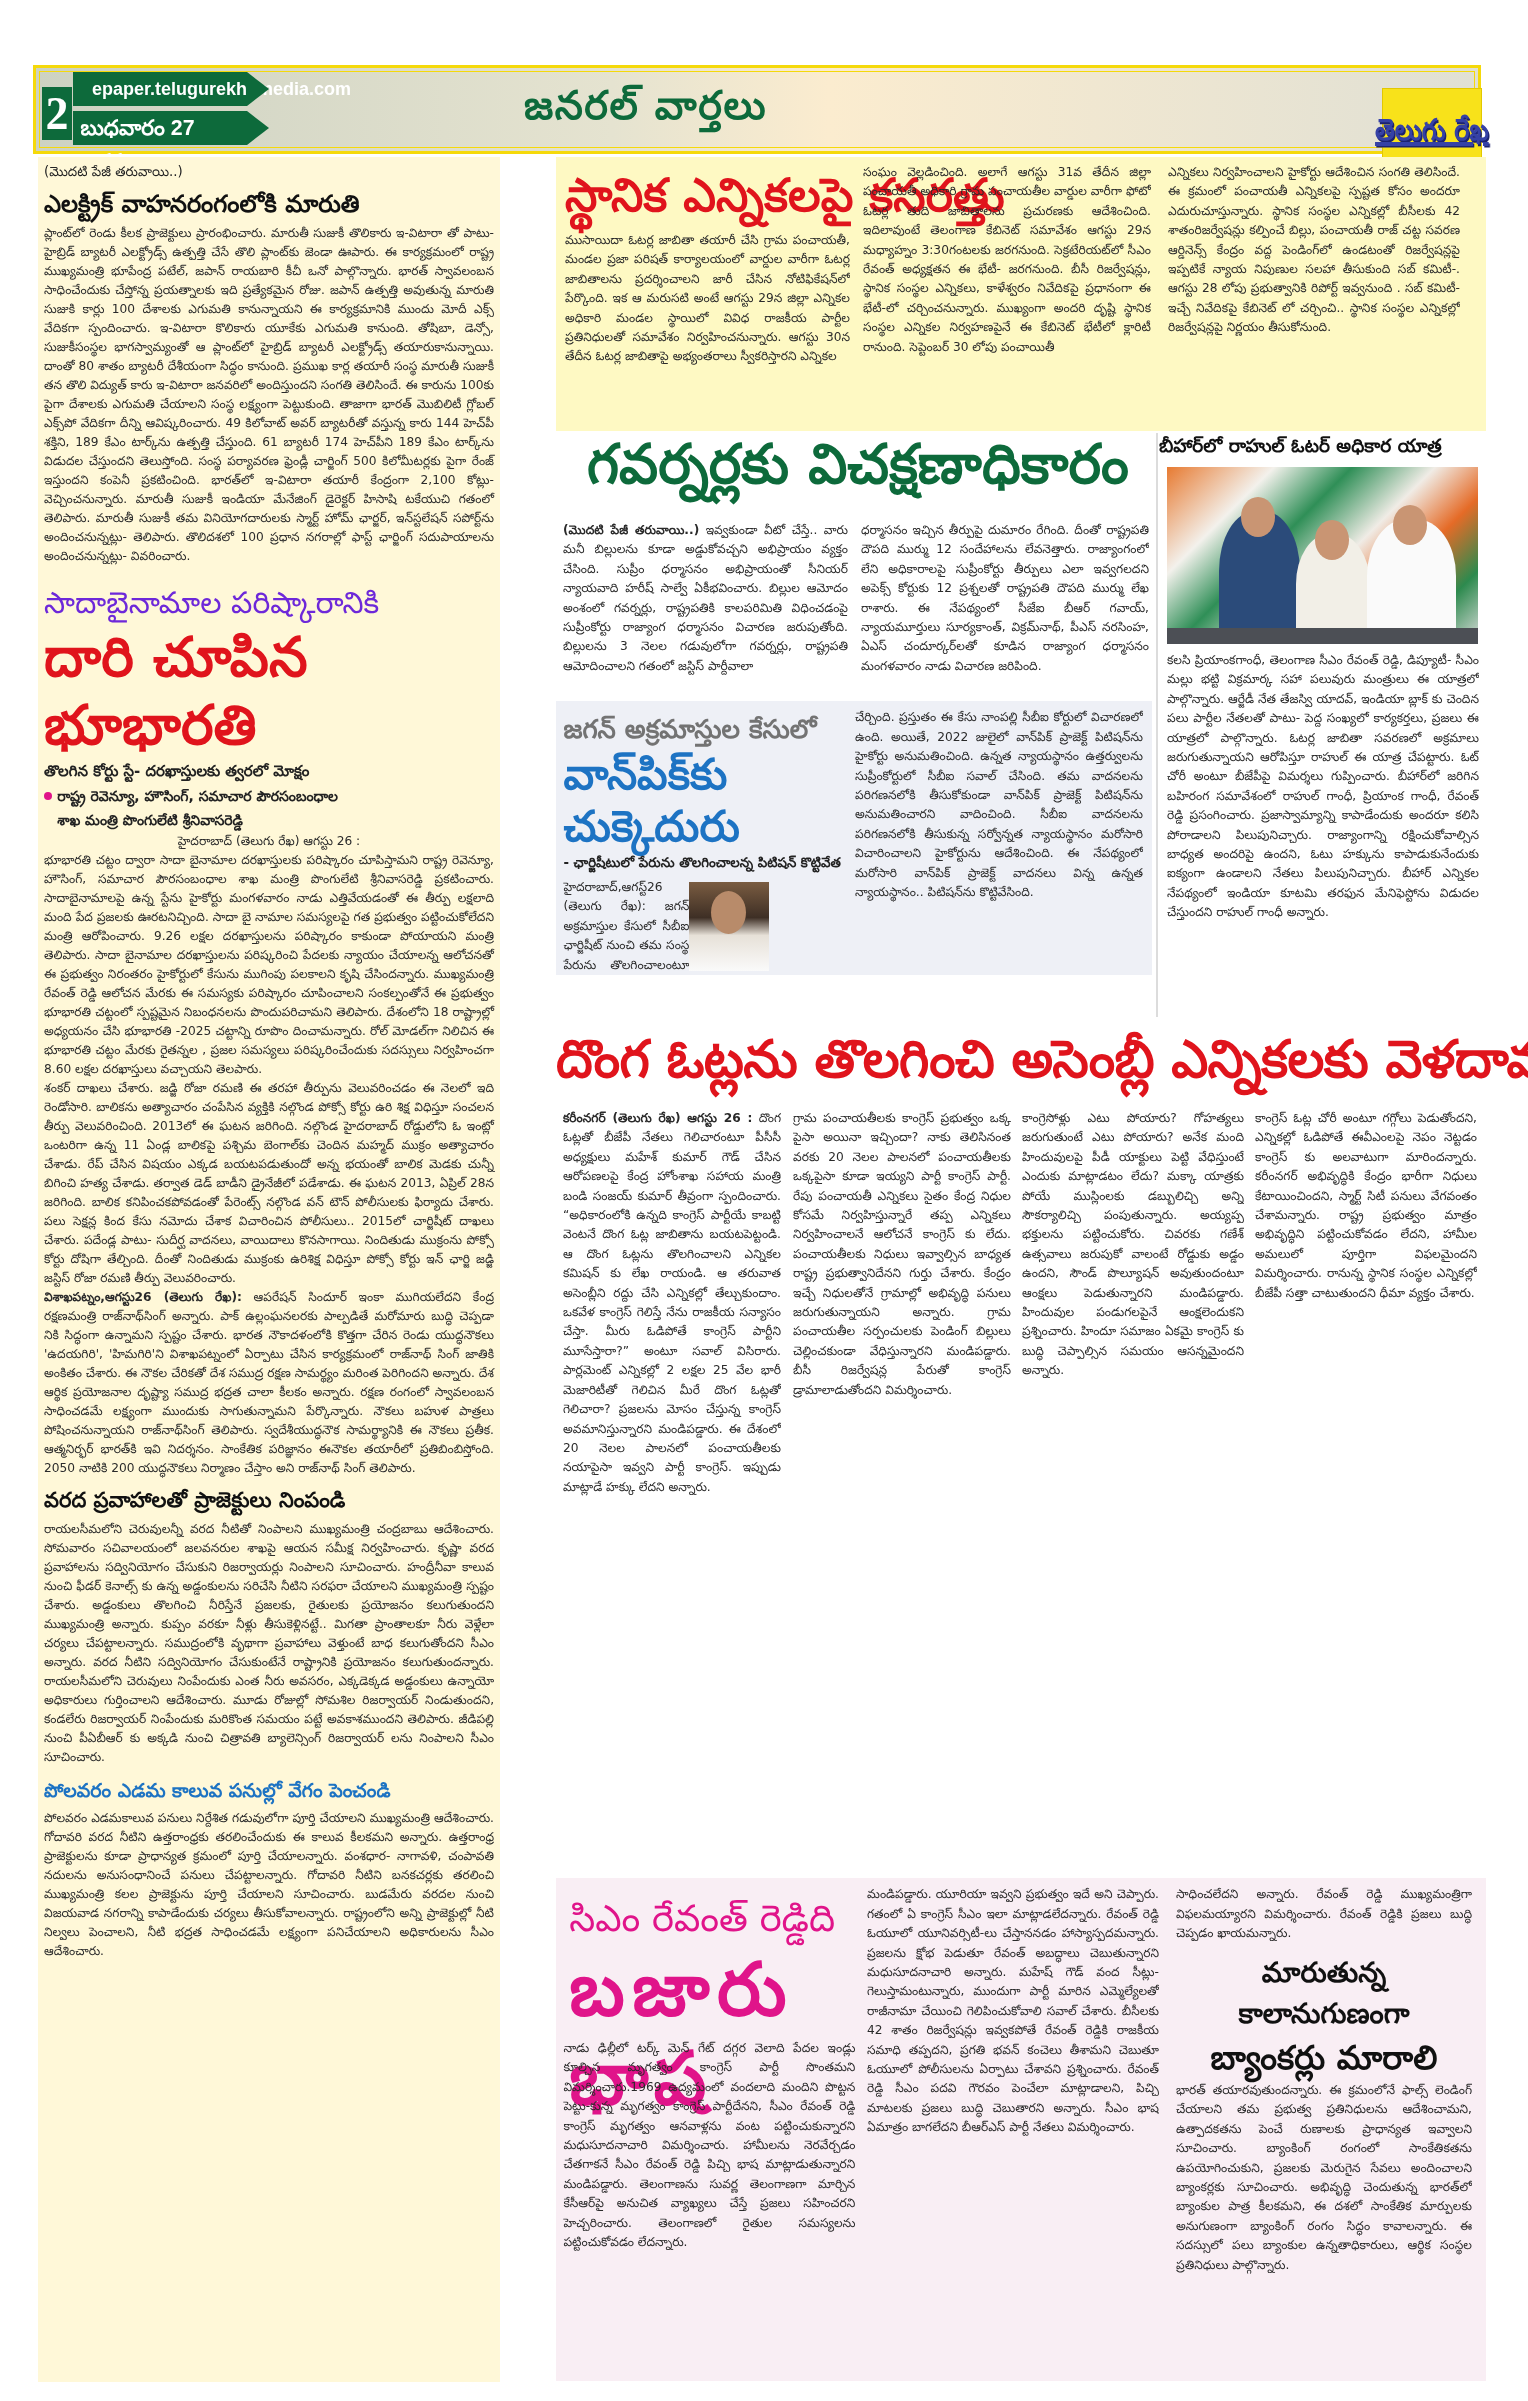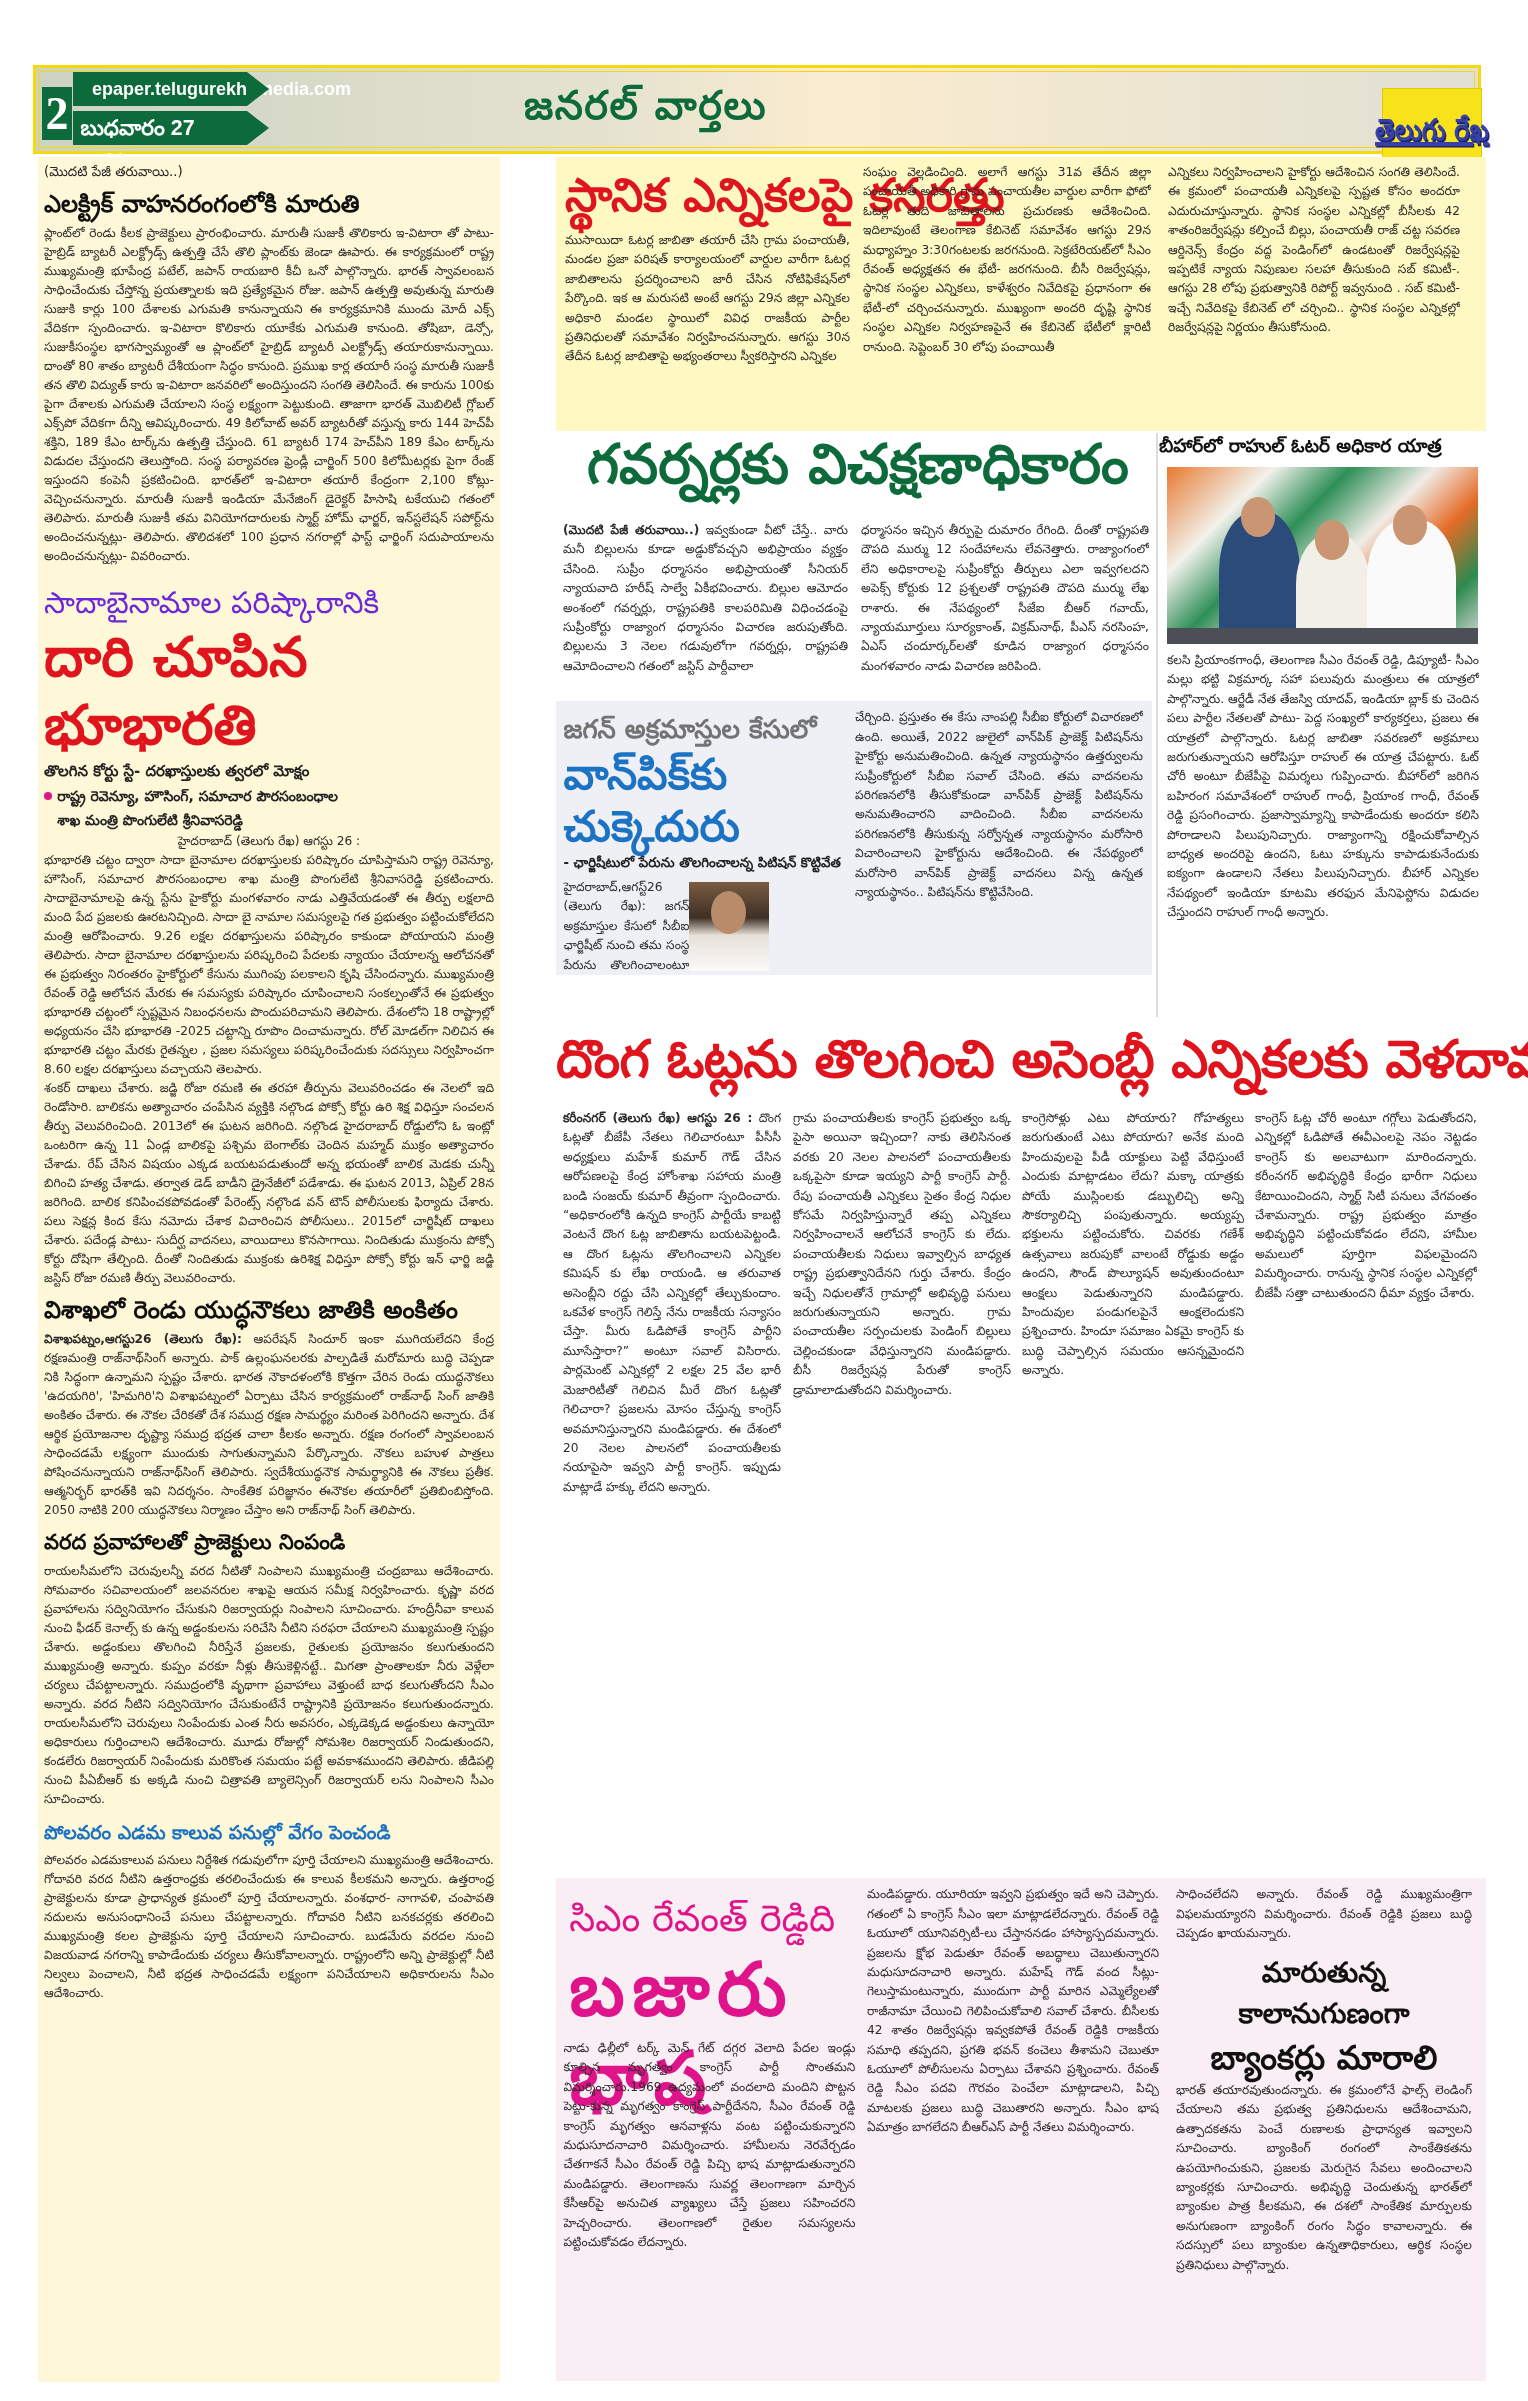--- a/index.html
+++ b/index.html
@@ -98,21 +98,20 @@
     <div class="bullet-line"><span class="dot"></span><span>రాష్ట్ర రెవెన్యూ, హౌసింగ్, సమాచార పౌరసంబంధాల</span></div>
     <div class="bullet-line">శాఖ మంత్రి పొంగులేటి శ్రీనివాసరెడ్డి</div>
     <p class="tel"><span class="centered" style="display:block;">హైదరాబాద్ (తెలుగు రేఖ) ఆగస్టు 26 :</span><span>భూభారతి చట్టం ద్వారా సాదా బైనామాల దరఖాస్తులకు పరిష్కారం చూపిస్తామని రాష్ట్ర రెవెన్యూ, హౌసింగ్, సమాచార పౌరసంబంధాల శాఖ మంత్రి పొంగులేటి శ్రీనివాసరెడ్డి ప్రకటించారు. సాదాబైనామాలపై ఉన్న స్టేను హైకోర్టు మంగళవారం నాడు ఎత్తివేయడంతో ఈ తీర్పు లక్షలాది మంది పేద ప్రజలకు ఊరటనిచ్చింది. సాదా బై నామాల సమస్యలపై గత ప్రభుత్వం పట్టించుకోలేదని మంత్రి ఆరోపించారు. 9.26 లక్షల దరఖాస్తులను పరిష్కారం కాకుండా పోయాయని మంత్రి తెలిపారు. సాదా బైనామాల దరఖాస్తులను పరిష్కరించి పేదలకు న్యాయం చేయాలన్న ఆలోచనతో ఈ ప్రభుత్వం నిరంతరం హైకోర్టులో కేసును ముగింపు పలకాలని కృషి చేసిందన్నారు. ముఖ్యమంత్రి రేవంత్ రెడ్డి ఆలోచన మేరకు ఈ సమస్యకు పరిష్కారం చూపించాలని సంకల్పంతోనే ఈ ప్రభుత్వం భూభారతి చట్టంలో స్పష్టమైన నిబంధనలను పొందుపరిచామని తెలిపారు. దేశంలోని 18 రాష్ట్రాల్లో అధ్యయనం చేసి భూభారతి -2025 చట్టాన్ని రూపొం దించామన్నారు. రోల్ మోడల్‌గా నిలిచిన ఈ భూభారతి చట్టం మేరకు రైతన్నల , ప్రజల సమస్యలు పరిష్కరించేందుకు సదస్సులు నిర్వహించగా 8.60 లక్షల దరఖాస్తులు వచ్చాయని తెలపారు.</span></p>
   </article>
 
   <article>
     <p class="tel">శంకర్ దాఖలు చేశారు. జడ్జి రోజా రమణి ఈ తరహా తీర్పును వెలువరించడం ఈ నెలలో ఇది రెండోసారి. బాలికను అత్యాచారం చంపేసిన వ్యక్తికి నల్గొండ పోక్సో కోర్టు ఉరి శిక్ష విధిస్తూ సంచలన తీర్పు వెలువరించింది. 2013లో ఈ ఘటన జరిగింది. నల్గొండ హైదరాబాద్ రోడ్డులోని ఓ ఇంట్లో ఒంటరిగా ఉన్న 11 ఏండ్ల బాలికపై పశ్చిమ బెంగాల్‌కు చెందిన మహ్మద్ ముక్రం అత్యాచారం చేశాడు. రేప్ చేసిన విషయం ఎక్కడ బయటపడుతుందో అన్న భయంతో బాలిక మెడకు చున్నీ బిగించి హత్య చేశాడు. తర్వాత డెడ్ బాడీని డ్రైనేజీలో పడేశాడు. ఈ ఘటన 2013, ఏప్రిల్ 28న జరిగింది. బాలిక కనిపించకపోవడంతో పేరెంట్స్ నల్గొండ వన్ టౌన్ పోలీసులకు ఫిర్యాదు చేశారు. పలు సెక్షన్ల కింద కేసు నమోదు చేశాక విచారించిన పోలీసులు.. 2015లో చార్జిషీట్ దాఖలు చేశారు. పదేండ్ల పాటు- సుదీర్ఘ వాదనలు, వాయిదాలు కొనసాగాయి. నిందితుడు ముక్రంను పోక్సో కోర్టు దోషిగా తేల్చింది. దీంతో నిందితుడు ముక్రంకు ఉరిశిక్ష విధిస్తూ పోక్సో కోర్టు ఇన్ ఛార్జి జడ్జి జస్టిస్ రోజా రమణి తీర్పు వెలువరించారు.</p>
   </article>
 
   <article>
-    <h2 class="h-black">విశాఖలో రెండు యుద్ధనౌకలు జాతికి అంకితం</h2>
     <p class="tel"><span class="dateline">విశాఖపట్నం,ఆగస్టు26 (తెలుగు రేఖ):</span> <span>ఆపరేషన్ సిందూర్ ఇంకా ముగియలేదని కేంద్ర రక్షణమంత్రి రాజ్‌నాథ్‌సింగ్ అన్నారు. పాక్ ఉల్లంఘనలరకు పాల్పడితే మరోమారు బుద్ధి చెప్పడా నికి సిద్ధంగా ఉన్నామని స్పష్టం చేశారు. భారత నౌకాదళంలోకి కొత్తగా చేరిన రెండు యుద్ధనౌకలు 'ఉదయగిరి', 'హిమగిరి'ని విశాఖపట్నంలో ఏర్పాటు చేసిన కార్యక్రమంలో రాజ్‌నాథ్ సింగ్ జాతికి అంకితం చేశారు. ఈ నౌకల చేరికతో దేశ సముద్ర రక్షణ సామర్థ్యం మరింత పెరిగిందని అన్నారు. దేశ ఆర్థిక ప్రయోజనాల దృష్ట్యా సముద్ర భద్రత చాలా కీలకం అన్నారు. రక్షణ రంగంలో స్వావలంబన సాధించడమే లక్ష్యంగా ముందుకు సాగుతున్నామని పేర్కొన్నారు. నౌకలు బహుళ పాత్రలు పోషించనున్నాయని రాజ్‌నాథ్‌సింగ్ తెలిపారు. స్వదేశీయుద్ధనౌక సామర్థ్యానికి ఈ నౌకలు ప్రతీక. ఆత్మనిర్భర్ భారత్‌కి ఇవి నిదర్శనం. సాంకేతిక పరిజ్ఞానం ఈనౌకల తయారీలో ప్రతిబింబిస్తోంది. 2050 నాటికి 200 యుద్ధనౌకలు నిర్మాణం చేస్తాం అని రాజ్‌నాథ్ సింగ్ తెలిపారు.</span></p>
   </article>
 
   <article>
     <h2 class="h-black" style="font-size:21px;">వరద ప్రవాహాలతో ప్రాజెక్టులు నింపండి</h2>
     <p class="tel">రాయలసీమలోని చెరువులన్నీ వరద నీటితో నింపాలని ముఖ్యమంత్రి చంద్రబాబు ఆదేశించారు. సోమవారం సచివాలయంలో జలవనరుల శాఖపై ఆయన సమీక్ష నిర్వహించారు. కృష్ణా వరద ప్రవాహాలను సద్వినియోగం చేసుకుని రిజర్వాయర్లు నింపాలని సూచించారు. హంద్రీనీవా కాలువ నుంచి ఫీడర్ కెనాల్స్ కు ఉన్న అడ్డంకులను సరిచేసి నీటిని సరఫరా చేయాలని ముఖ్యమంత్రి స్పష్టం చేశారు. అడ్డంకులు తొలగించి నీరిస్తేనే ప్రజలకు, రైతులకు ప్రయోజనం కలుగుతుందని ముఖ్యమంత్రి అన్నారు. కుప్పం వరకూ నీళ్లు తీసుకెళ్లినట్టే.. మిగతా ప్రాంతాలకూ నీరు వెళ్లేలా చర్యలు చేపట్టాలన్నారు. సముద్రంలోకి వృథాగా ప్రవాహాలు వెళ్తుంటే బాధ కలుగుతోందని సీఎం అన్నారు. వరద నీటిని సద్వినియోగం చేసుకుంటేనే రాష్ట్రానికి ప్రయోజనం కలుగుతుందన్నారు. రాయలసీమలోని చెరువులు నింపేందుకు ఎంత నీరు అవసరం, ఎక్కడెక్కడ అడ్డంకులు ఉన్నాయో అధికారులు గుర్తించాలని ఆదేశించారు. మూడు రోజుల్లో సోమశిల రిజర్వాయర్ నిండుతుందని, కండలేరు రిజర్వాయర్ నింపేందుకు మరికొంత సమయం పట్టే అవకాశముందని తెలిపారు. జీడిపల్లి నుంచి పీఏబీఆర్ కు అక్కడి నుంచి చిత్రావతి బ్యాలెన్సింగ్ రిజర్వాయర్ లను నింపాలని సీఎం సూచించారు.</p>
   </article>
 
   <article>
     <h2 class="h-blue" style="font-size:19px;">పోలవరం ఎడమ కాలువ పనుల్లో వేగం పెంచండి</h2>

